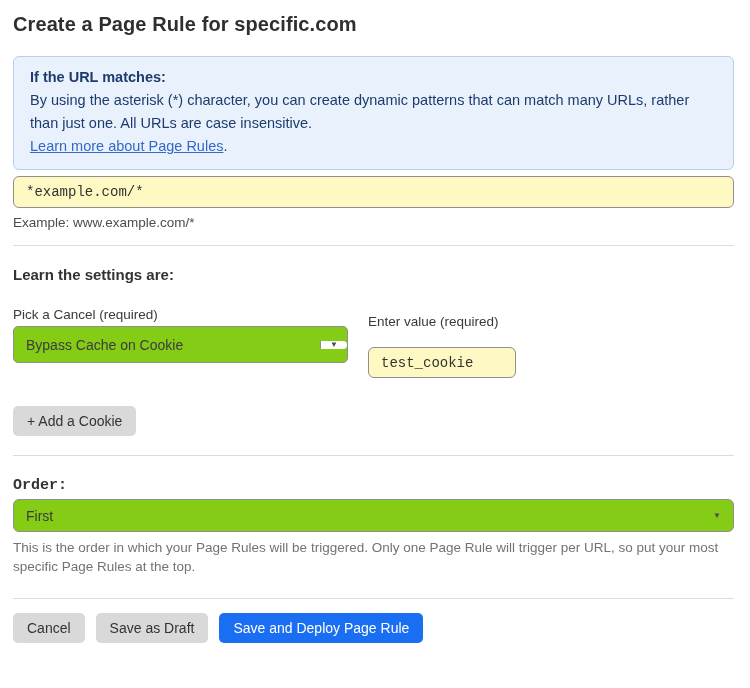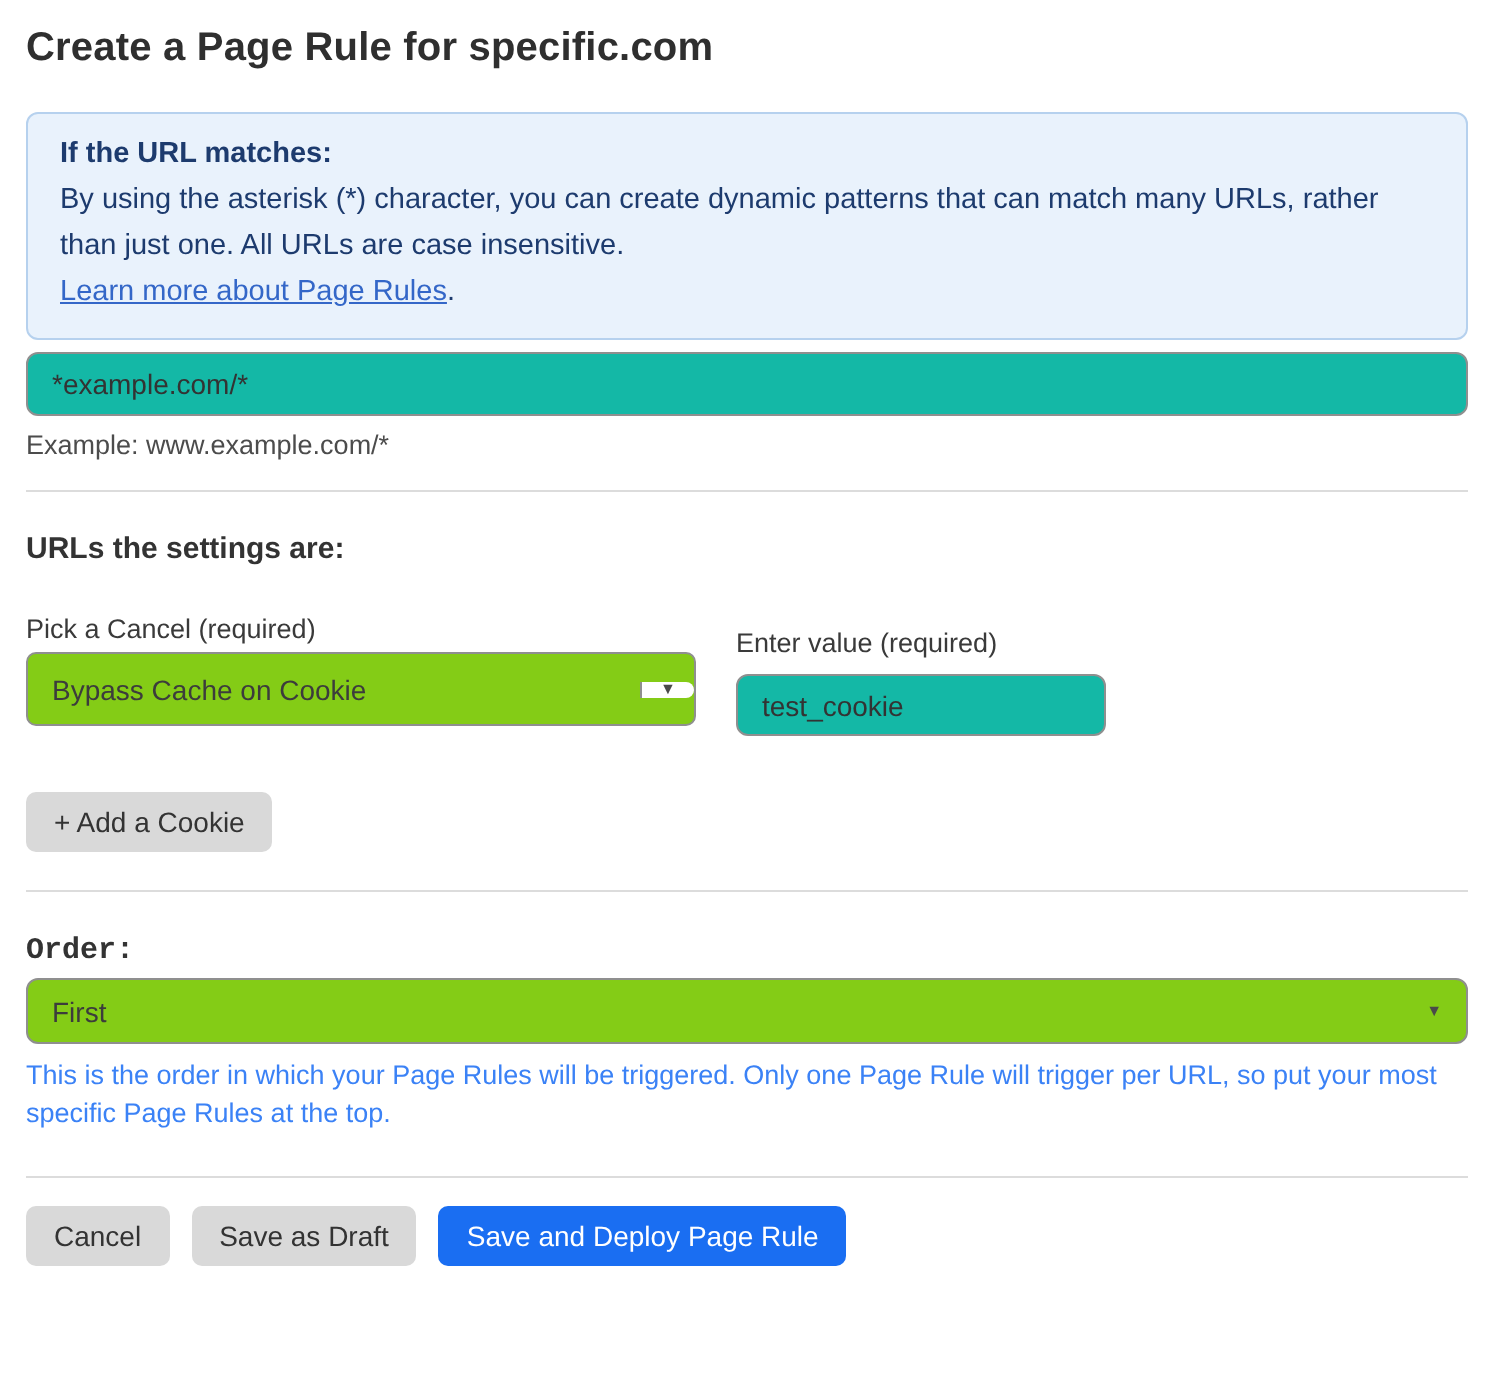--- a/index.html
+++ b/index.html
@@ -41,23 +41,23 @@
   }
   .field-label {
     font-size: 13.5px;
     color: #3a3a3a;
   }
   .url-label { margin-top: 22px; }
   .text-input {
     display: block;
     border: 1px solid #8f8f8f;
     border-radius: 6px;
-    background: #14b8a6;
+    background: #fef9c3;
     color: #333333;
-    font-family: Liberation Sans, sans-serif;
+    font-family: Liberation Mono, monospace;
     font-size: 14px;
     height: 32px;
     padding: 0 12px;
     outline: none;
   }
   .url-input {
     width: 721px;
     margin-top: 6px;
   }
   .helper-text {
@@ -112,21 +112,21 @@
     align-items: center;
     justify-content: center;
     border-radius: 0 4px 4px 0;
     background: #ffffff;
   }
   .arrow-glyph {
     font-size: 8px;
     color: #4a4a4a;
     line-height: 1;
   }
-  .value-input { width: 185px; height: 31px; margin-top: 8px; }
+  .value-input { width: 148px; height: 31px; margin-top: 18px; }
   .btn {
     display: inline-flex;
     align-items: center;
     justify-content: center;
     height: 30px;
     padding: 0 14px;
     border: none;
     border-radius: 5px;
     font-family: "Liberation Sans", "DejaVu Sans", sans-serif;
     font-size: 14px;
@@ -149,21 +149,21 @@
     align-items: center;
     justify-content: space-between;
     padding: 0 12px;
     font-size: 14px;
     color: #3c3c3c;
     cursor: pointer;
   }
   .order-helper {
     margin-top: 6px;
     font-size: 13.5px;
-    color: #3b82f6;
+    color: #737373;
     line-height: 19px;
     width: 721px;
   }
   .footer-divider { margin-top: 22px; }
   .footer-buttons {
     margin-top: 14px;
     display: flex;
     gap: 11px;
     align-items: center;
   }
@@ -179,21 +179,21 @@
     <div class="info-heading">If the URL matches:</div>
     <div class="info-body">By using the asterisk (*) character, you can create dynamic patterns that can match many URLs, rather than just one. All URLs are case insensitive.</div>
     <div><a class="info-link">Learn more about Page Rules</a><span>.</span></div>
   </div>
 
   <input class="text-input url-input" type="text" value="*example.com/*" style="">
   <div class="helper-text">Example: www.example.com/*</div>
 
   <hr class="divider">
 
-  <h2 class="section-heading settings-heading">URLs the settings are:</h2>
+  <h2 class="section-heading settings-heading">Learn the settings are:</h2>
 
   <div class="settings-row">
     <div class="setting-col">
       <div class="field-label">Pick a Cancel (required)</div>
       <div class="select-combo">
         <span class="select-combo-text">Bypass Cache on Cookie</span>
         <span class="select-combo-arrow">
           <span class="arrow-glyph">▼</span>
         </span>
       </div>

